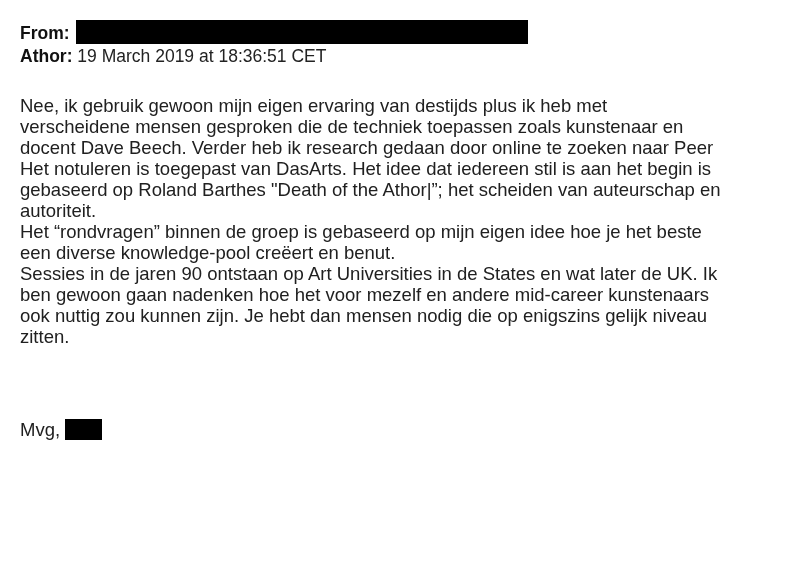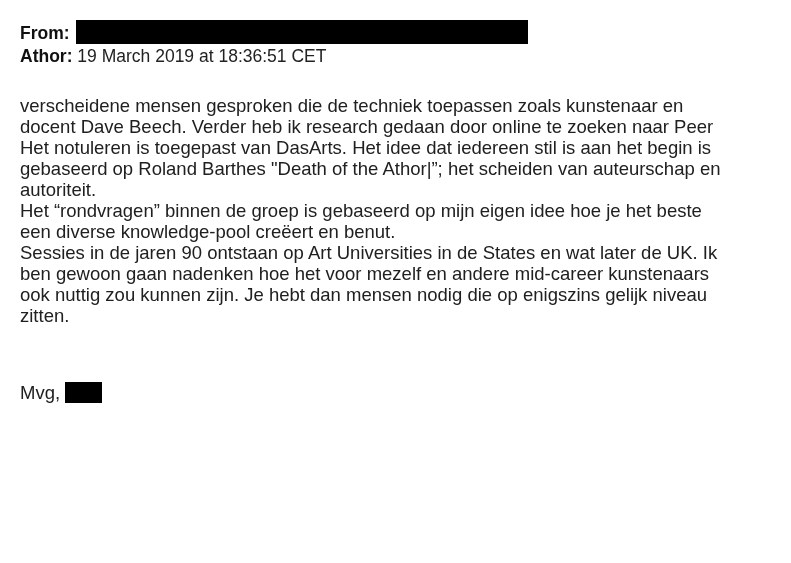--- a/index.html
+++ b/index.html
@@ -37,21 +37,21 @@
   
   .email-body {
     margin-top: 27px;
     font-size: 18.5px;
     line-height: 21px;
     color: #202020;
   }
   .body-line { white-space: pre; }
   
   .signature {
-    margin-top: 56px;
+    margin-top: 72px;
     font-size: 18.5px;
     line-height: 22px;
     color: #202020;
   }
   .sig-redact {
     display: inline-block;
     width: 37px;
     height: 21px;
     background: #000000;
     vertical-align: middle;
@@ -68,20 +68,21 @@
     <div class="hdr-row">
       <span class="hdr-label">From:</span><span class="redact-bar bar-from"></span>
     </div>
     <div class="hdr-row">
       <span class="hdr-label">Athor:</span>
       <span class="hdr-value-regular">19 March 2019 at 18:36:51 CET</span>
     </div>
   </div>
 
   <div class="email-body">
+    <div class="body-line">Nee, ik gebruik gewoon mijn eigen ervaring van destijds plus ik heb met</div>
     <div class="body-line">verscheidene mensen gesproken die de techniek toepassen zoals kunstenaar en</div>
     <div class="body-line">docent Dave Beech. Verder heb ik research gedaan door online te zoeken naar Peer</div>
     <div class="body-line">Het notuleren is toegepast van DasArts. Het idee dat iedereen stil is aan het begin is</div>
     <div class="body-line">gebaseerd op Roland Barthes "Death of the Athor|”; het scheiden van auteurschap en</div>
     <div class="body-line">autoriteit.</div>
     <div class="body-line">Het “rondvragen” binnen de groep is gebaseerd op mijn eigen idee hoe je het beste</div>
     <div class="body-line">een diverse knowledge-pool creëert en benut.</div>
     <div class="body-line">Sessies in de jaren 90 ontstaan op Art Universities in de States en wat later de UK. Ik</div>
     <div class="body-line">ben gewoon gaan nadenken hoe het voor mezelf en andere mid-career kunstenaars</div>
     <div class="body-line">ook nuttig zou kunnen zijn. Je hebt dan mensen nodig die op enigszins gelijk niveau</div>

